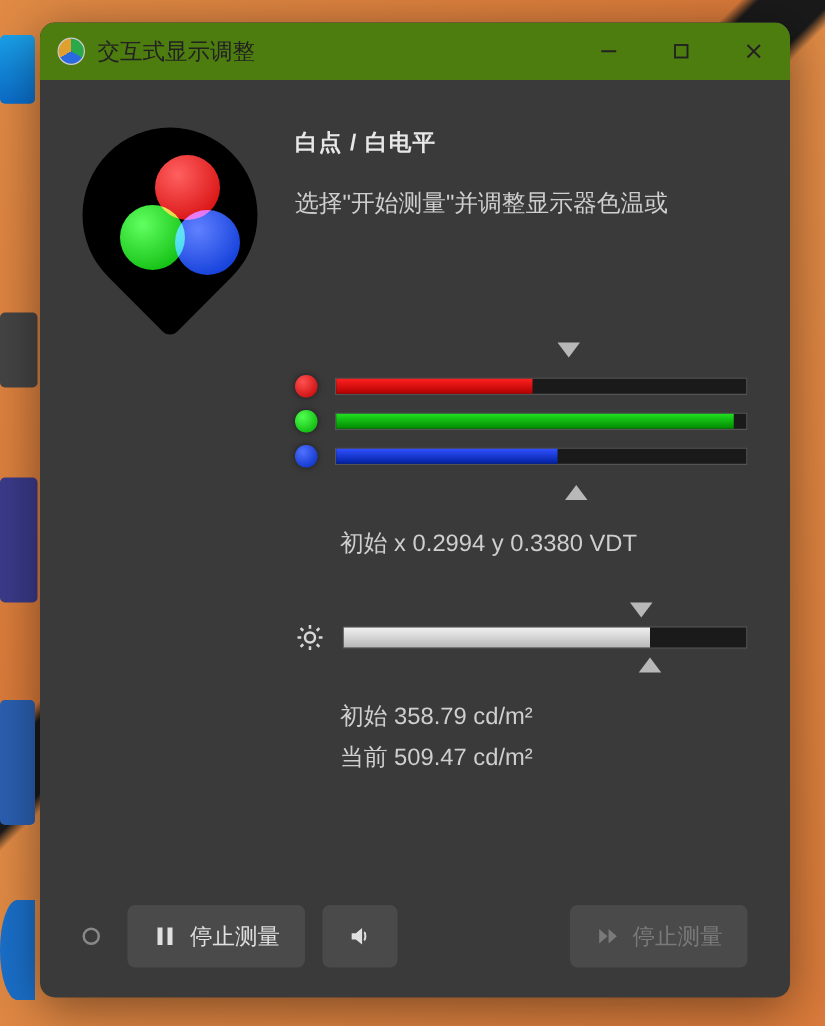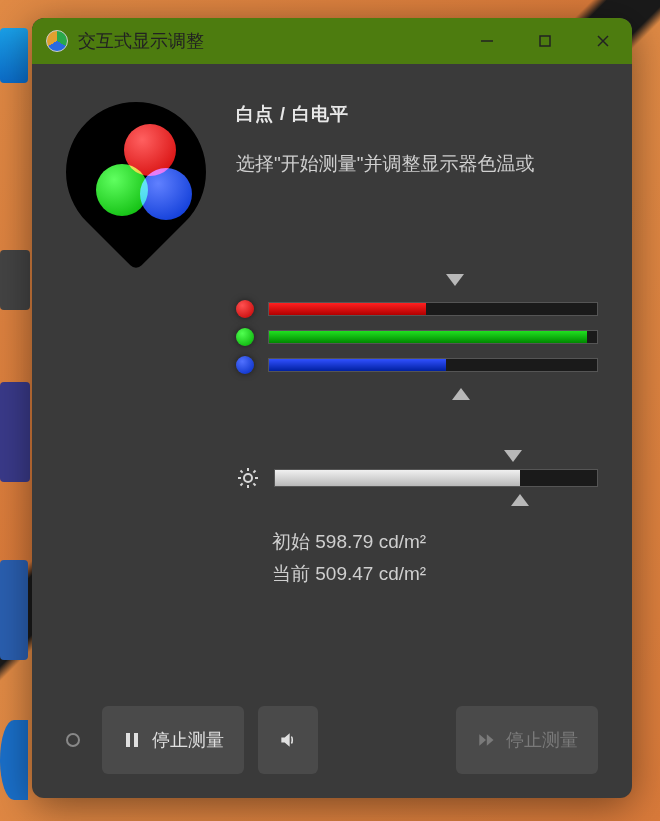--- a/index.html
+++ b/index.html
@@ -112,21 +112,21 @@
   .bottom-bar {
     margin-top: auto;
     display: flex; align-items: center; gap: 14px;
     padding-top: 20px;
   }
   .status-dot {
     width: 14px; height: 14px; border: 2px solid #888; border-radius: 50%; margin-right: 8px;
   }
   .btn {
     background: #4a4a4a; color: #e0e0e0;
-    border-radius: 6px; height: 68px;
+    border-radius: 6px; height: 50px;
     display: flex; align-items: center; justify-content: center;
     gap: 10px; padding: 0 20px; font-size: 18px;
     border: none;
   }
   .btn.square { width: 60px; padding: 0; }
   .btn.disabled { color: #7a7a7a; }
   .btn svg { width: 20px; height: 20px; }
   .spacer { flex: 1; }
 </style>
 </head>
@@ -199,20 +199,21 @@
         <div class="track">
             <div class="fill b" style="width:54%"></div>
           </div>
       </div>
       <div class="marker-row">
         <div class="marker-bot" style="left:calc(58% - 9px)"></div>
       </div>
     </div>
 
     <div class="readout">
+      <div>初始 x 0.2994 y 0.3380 VDT</div>
     </div>
 
     <div class="bright-block">
       <div class="marker-row" style="margin-left:36px;">
         <div class="marker-top" style="left:calc(74% - 9px)"></div>
       </div>
       <div class="bright-row">
         <svg class="sun-icon" viewBox="0 0 24 24" fill="none" stroke="currentColor" stroke-width="2">
           <circle cx="12" cy="12" r="4"></circle>
           <line x1="12" y1="2" x2="12" y2="5"></line>
@@ -227,21 +228,21 @@
         <div class="track" style="height:18px;">
             <div class="fill w" style="width:76%"></div>
           </div>
       </div>
       <div class="marker-row" style="margin-left:36px;">
         <div class="marker-bot" style="left:calc(76% - 9px)"></div>
       </div>
     </div>
 
     <div class="readout">
-      <div>初始 598.79 cd/m²</div>
+      <div>初始 358.79 cd/m²</div>
       <div>当前 509.47 cd/m²</div>
     </div>
 
     <div class="bottom-bar">
       <div class="status-dot"></div>
       <button class="btn">
         <svg viewBox="0 0 20 20">
             <rect x="4" y="3" width="4" height="14" fill="currentColor"></rect>
             <rect x="12" y="3" width="4" height="14" fill="currentColor"></rect>
           </svg>

